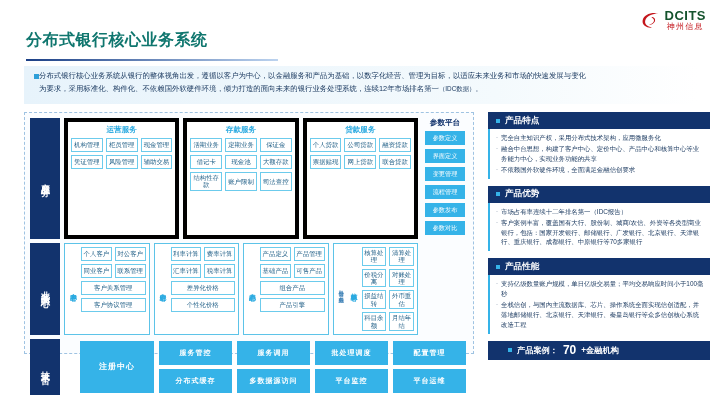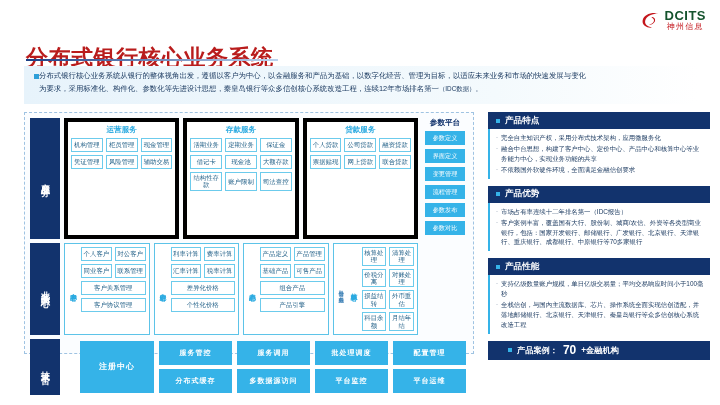--- a/index.html
+++ b/index.html
@@ -9,22 +9,22 @@
     background:#ffffff; position:relative;
   }
   
   .logo-wrap { position:absolute; top:9px; right:14px; display:flex; align-items:center; gap:4px; }
   .logo-mark { width:21px; height:21px; position:relative; }
   .logo-text { line-height:1; }
   .logo-en { font-size:13px; font-weight:bold; color:#14532d; letter-spacing:.5px; }
   .logo-cn { font-size:8px; color:#c4161c; letter-spacing:1.2px; margin-top:1px;text-align:center; }
 
   .page-title {
-    position:absolute; left:26px; top:43px;
-    font-size:22px; font-weight:bold; color:#b91c1c; letter-spacing:.5px;
+    position:absolute; left:26px; top:30px;
+    font-size:16px; font-weight:bold; color:#0f766e; letter-spacing:.5px;
   }
   .title-rule {
     position:absolute; left:26px; top:59px; width:252px; height:2px;
     background:linear-gradient(to right,#1b3f86,#bcd3ef);
   }
 
   
   .intro {
     position:absolute; left:24px; top:66px; width:674px; height:38px;
     background:linear-gradient(to right,#e7f3fb,#f4fafd 70%,#ffffff);
@@ -136,21 +136,21 @@
 </div>
 
 <div class="page-title">分布式银行核心业务系统</div>
 <div class="title-rule"></div>
 
 <div class="intro">
   <div class="intro-row">
     <span class="intro-bullet"></span>
     <div class="intro-text">
       <span>分布式银行核心业务系统从银行的整体视角出发，遵循以客户为中心，以金融服务和产品为基础，以数字化经营、管理为目标，以适应未来业务和市场的快速发展与变化</span><br>
-      <span>为要求，采用标准化、构件化、参数化等先进设计思想，秦皇岛银行等众多信创核心系统改造工程，连续12年市场排名第一</span><span class="sm">（IDC数据）。</span>
+      <span>为要求，采用标准化、构件化、不依赖国外软硬件环境，倾力打造的面向未来的银行业务处理系统，连续12年市场排名第一</span><span class="sm">（IDC数据）。</span>
     </div>
   </div>
 </div>
 
 <div class="diagram">
 
   <div class="band">
     <div class="side-label">产品服务</div>
     <div class="band-body" id="svc-groups">
         <div class="grp" style="flex: 1 1 0%;">

